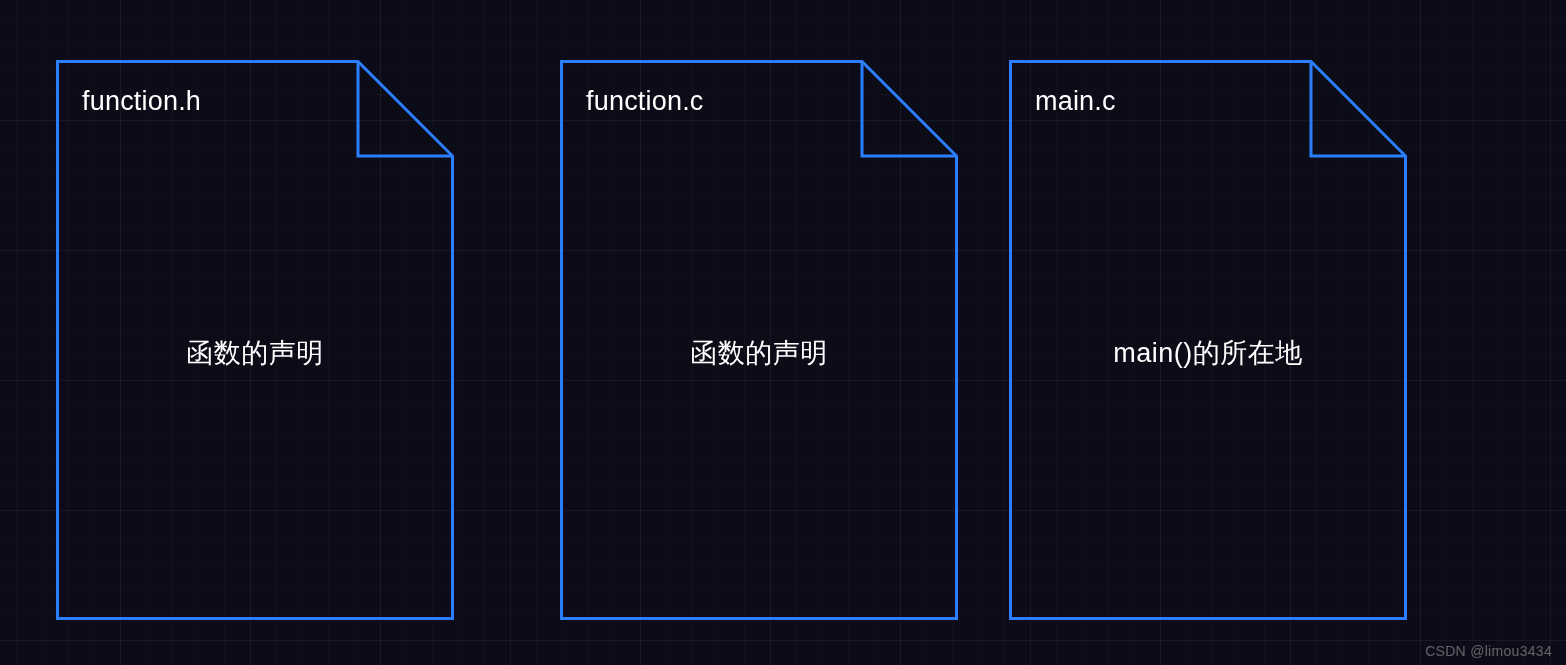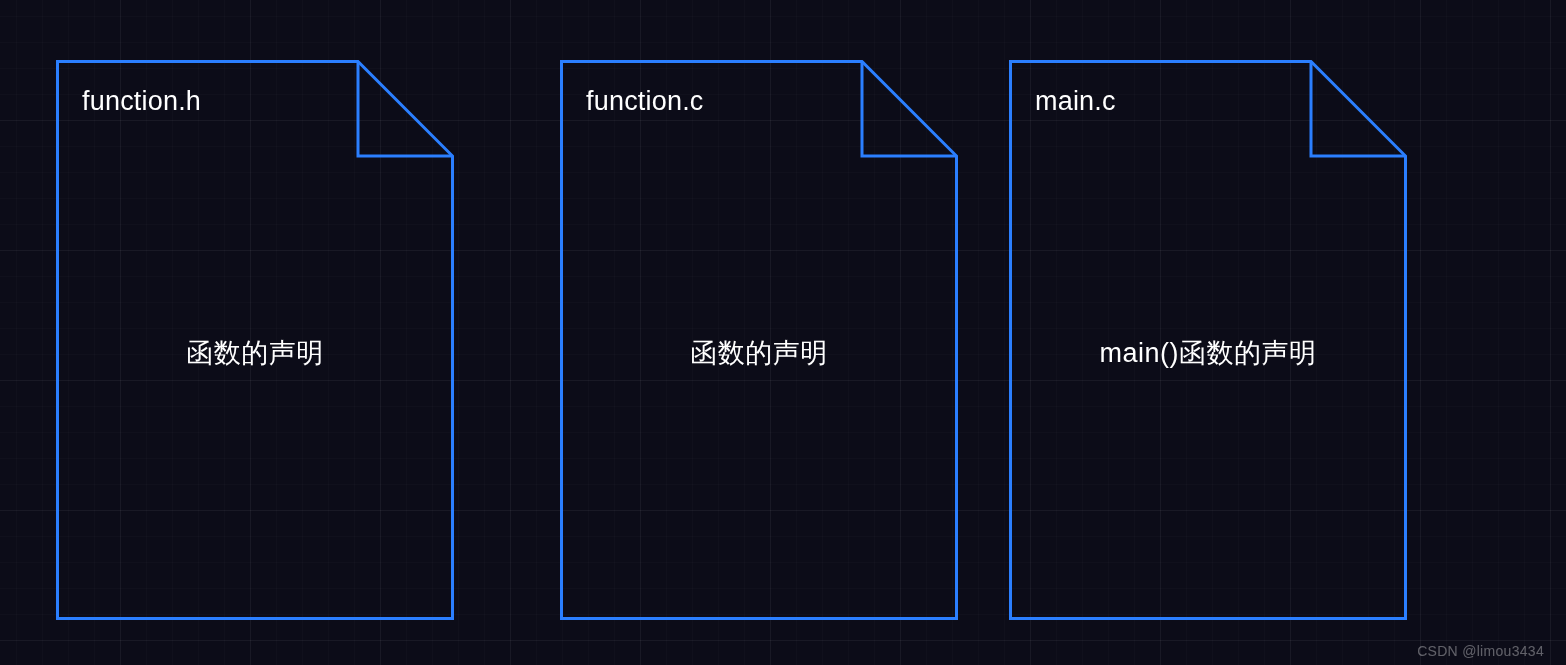--- a/index.html
+++ b/index.html
@@ -39,21 +39,21 @@
     align-items: center;
     justify-content: center;
     font-size: 27px;
     color: #ffffff;
     font-weight: 400;
     letter-spacing: 0.5px;
     padding-top: 25px;
   }
   .watermark {
     position: absolute;
-    right: 22px;
+    right: 14px;
     bottom: 6px;
     font-size: 14px;
     color: rgba(255,255,255,0.35);
     letter-spacing: 0.3px;
     margin-left: 36px;
   }
 </style>
 </head>
 <body>
 
@@ -76,17 +76,17 @@
     <div class="title">function.c</div>
     <div class="desc">函数的声明</div>
   </div>
 
   <div class="file" style="left:1009px; top:60px;">
     <svg width="398" height="560" viewBox="0 0 398 560">
       <path d="M1.5 1.5 H302 L396.5 96 V558.5 H1.5 Z" fill="none" stroke="#2b7fff" stroke-width="3" stroke-linejoin="miter"></path>
       <path d="M302 1.5 V96 H396.5" fill="none" stroke="#2b7fff" stroke-width="3" stroke-linejoin="miter"></path>
     </svg>
     <div class="title">main.c</div>
-    <div class="desc">main()函数的声明</div>
+    <div class="desc">main()的所在地</div>
   </div>
 
   <div class="watermark">CSDN @limou3434</div>
 </div>
 
 </body></html>

